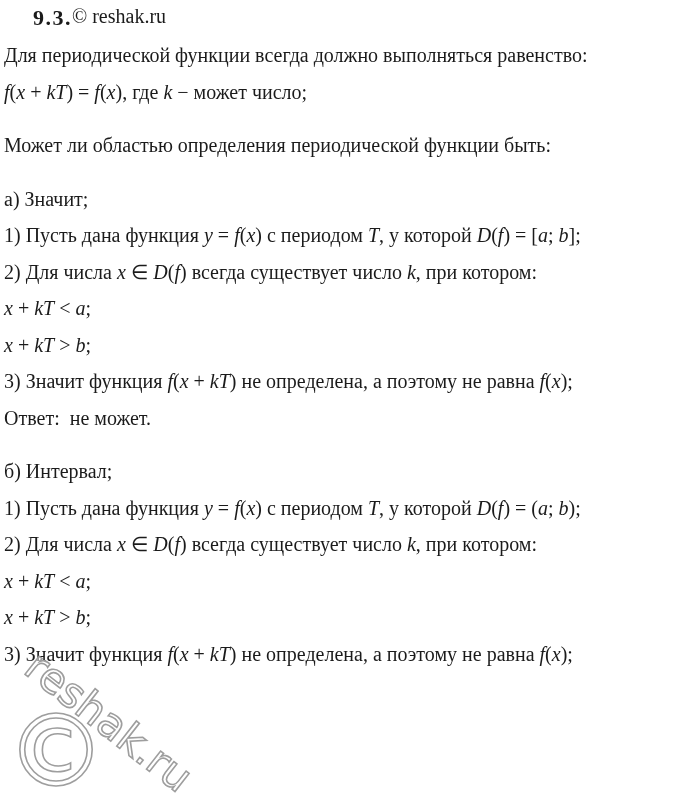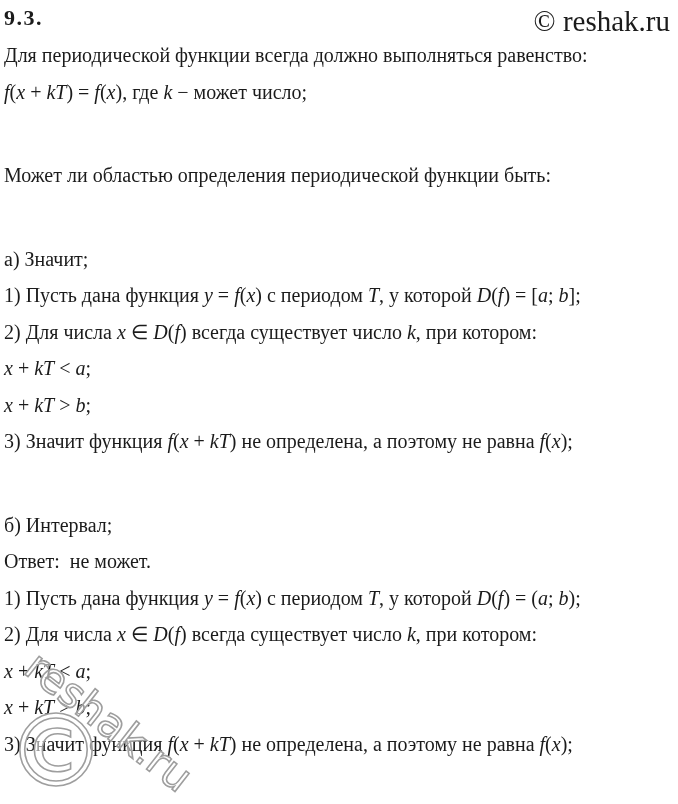--- a/index.html
+++ b/index.html
@@ -6,31 +6,31 @@
   body{
     width:678px;height:804px;
     background:#ffffff;
     font-family:"Liberation Serif", serif;
     color:#1b1b1b;
     position:relative;
     overflow:hidden;
   }
   .page{padding:5px 6px 0 4px;position:relative;z-index:1;}
   .header{
-    display:flex;justify-content:space-between;align-items:flex-start;
-    height:32px;font-size:22px;
+    display:flex;align-items:flex-start;
+    height:32px;font-size:22px;margin-left:29px;
   }
   .problem{font-weight:bold;letter-spacing:1.5px;}
-  .credit{font-size:29px;padding-right:2px;}
+  .credit{font-size:20px;padding-right:2px;}
   .line{
     font-size:20px;
     line-height:36.5px;
     white-space:pre;
   }
-  .gap1{margin-top:47px;}
+  .gap1{margin-top:17px;}
   .it{font-style:italic;}
   .watermark{
     position:absolute;left:0;top:628px;z-index:2;
     pointer-events:none;
   }
   .watermark text{
     font-family:"DejaVu Sans", sans-serif;
     fill:#ffffff;fill-opacity:0.55;
     stroke:#9e9e9e;stroke-width:1.6px;
   }
@@ -46,22 +46,22 @@
   <div>
       <div class="line"><span>Для периодической функции всегда должно выполняться равенство:</span></div>
       <div class="line"><span class="it">f</span><span>(</span><span class="it">x</span><span> + </span><span class="it">kT</span><span>) = </span><span class="it">f</span><span>(</span><span class="it">x</span><span>), где </span><span class="it">k</span><span> − может число;</span></div>
       <div class="line gap1"><span>Может ли областью определения периодической функции быть:</span></div>
       <div class="line gap1"><span>а) Значит;</span></div>
       <div class="line"><span>1) Пусть дана функция </span><span class="it">y</span><span> = </span><span class="it">f</span><span>(</span><span class="it">x</span><span>) с периодом </span><span class="it">T</span><span>, у которой </span><span class="it">D</span><span>(</span><span class="it">f</span><span>) = [</span><span class="it">a</span><span>; </span><span class="it">b</span><span>];</span></div>
       <div class="line"><span>2) Для числа </span><span class="it">x</span><span> ∈ </span><span class="it">D</span><span>(</span><span class="it">f</span><span>) всегда существует число </span><span class="it">k</span><span>, при котором:</span></div>
       <div class="line"><span class="it">x</span><span> + </span><span class="it">kT</span><span> &lt; </span><span class="it">a</span><span>;</span></div>
       <div class="line"><span class="it">x</span><span> + </span><span class="it">kT</span><span> &gt; </span><span class="it">b</span><span>;</span></div>
       <div class="line"><span>3) Значит функция </span><span class="it">f</span><span>(</span><span class="it">x</span><span> + </span><span class="it">kT</span><span>) не определена, а поэтому не равна </span><span class="it">f</span><span>(</span><span class="it">x</span><span>);</span></div>
+      <div class="line"><span>Ответ:  не может.</span></div>
       <div class="line gap1"><span>б) Интервал;</span></div>
-      <div class="line"><span>Ответ:  не может.</span></div>
       <div class="line"><span>1) Пусть дана функция </span><span class="it">y</span><span> = </span><span class="it">f</span><span>(</span><span class="it">x</span><span>) с периодом </span><span class="it">T</span><span>, у которой </span><span class="it">D</span><span>(</span><span class="it">f</span><span>) = (</span><span class="it">a</span><span>; </span><span class="it">b</span><span>);</span></div>
       <div class="line"><span>2) Для числа </span><span class="it">x</span><span> ∈ </span><span class="it">D</span><span>(</span><span class="it">f</span><span>) всегда существует число </span><span class="it">k</span><span>, при котором:</span></div>
       <div class="line"><span class="it">x</span><span> + </span><span class="it">kT</span><span> &lt; </span><span class="it">a</span><span>;</span></div>
       <div class="line"><span class="it">x</span><span> + </span><span class="it">kT</span><span> &gt; </span><span class="it">b</span><span>;</span></div>
       <div class="line"><span>3) Значит функция </span><span class="it">f</span><span>(</span><span class="it">x</span><span> + </span><span class="it">kT</span><span>) не определена, а поэтому не равна </span><span class="it">f</span><span>(</span><span class="it">x</span><span>);</span></div>
     </div>
 </div>
 
 <svg class="watermark" width="250" height="176" viewBox="0 0 250 176">
   <text x="6" y="158" font-size="100">©</text>

